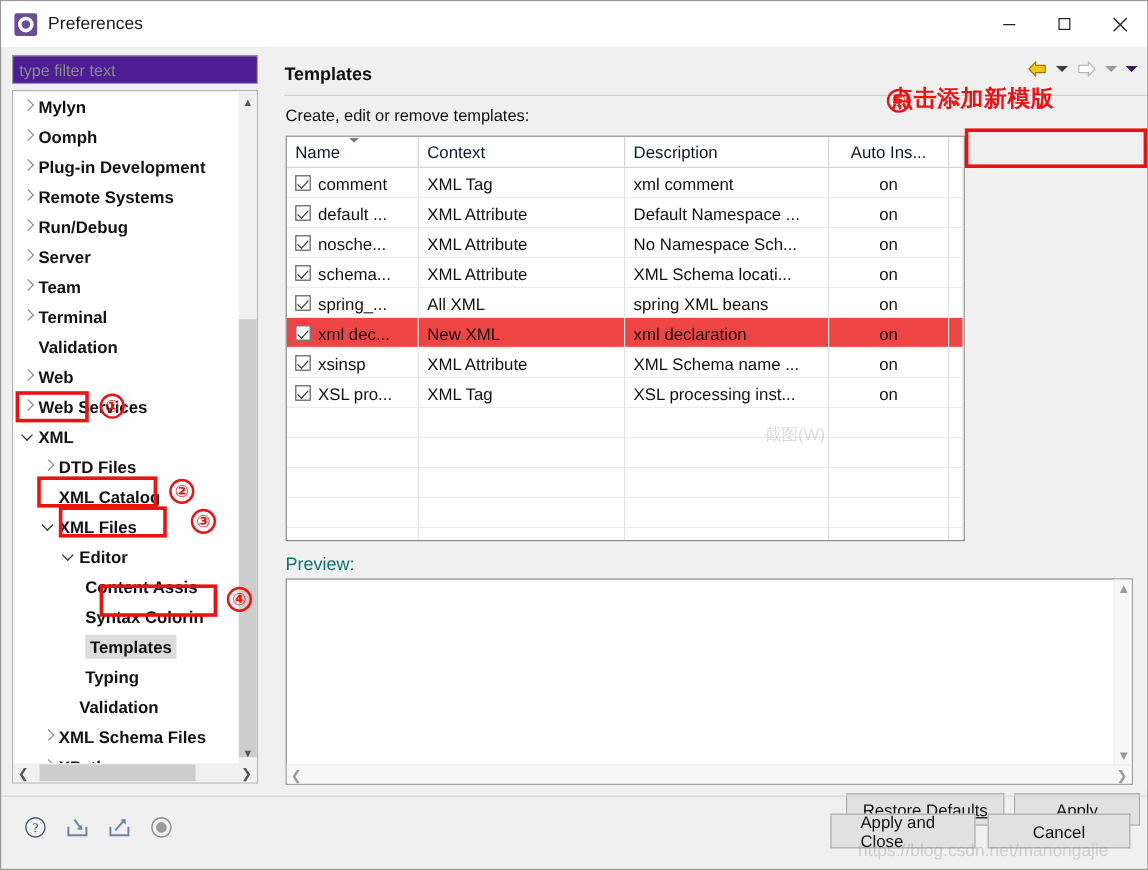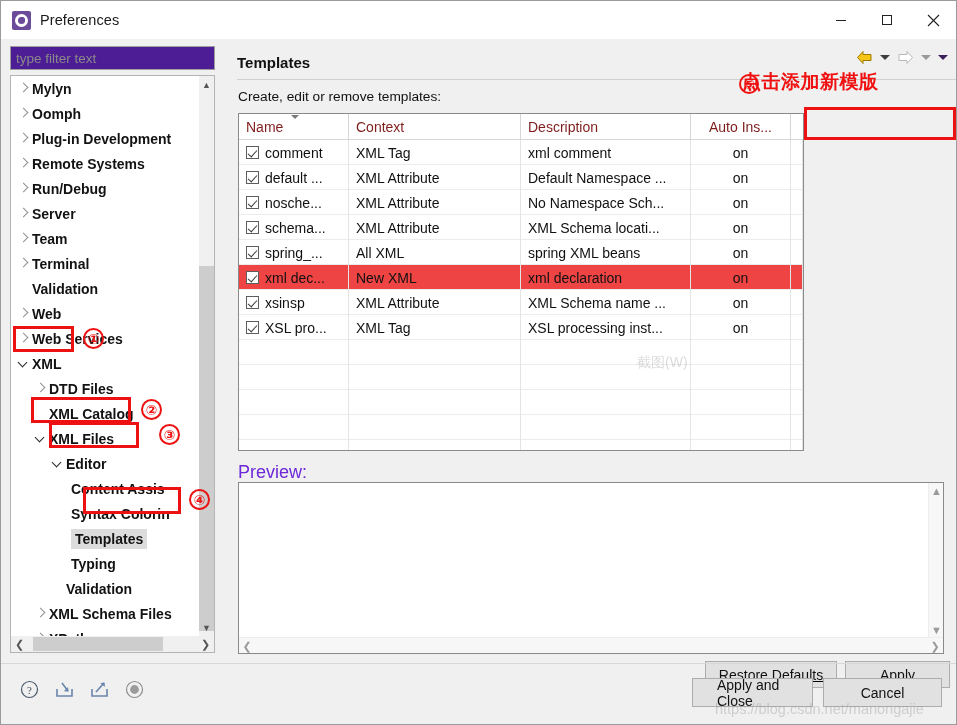--- a/index.html
+++ b/index.html
@@ -198,21 +198,21 @@
     border: 1px solid #8a8a8a;
     overflow: hidden;
   }
   #tbl-head {
     display: flex; height: 26px;
     background: #ffffff;
     border-bottom: 1px solid #d6d6d6;
   }
   .th {
     display: flex; align-items: center;
-    font-size: 14px; color: #7f1d1d;
+    font-size: 14px; color: #0f172a;
     padding-left: 7px;
     border-right: 1px solid #d6d6d6;
     position: relative;
     flex: none;
     height: 26px;
   }
   .c-name { width: 110px; }
   .c-ctx  { width: 172px; }
   .c-desc { width: 170px; }
   .c-auto { width: 100px; justify-content: center; padding-left: 0; }
@@ -252,21 +252,21 @@
     width: 4px; height: 8px;
     border-right: 1.6px solid #3a3a3a; border-bottom: 1.6px solid #3a3a3a;
     transform: rotate(42deg);
   }
   .erow { display: flex; height: 25px; border-bottom: 1px solid #ececec; }
   .ecell { border-right: 1px solid #e4e4e4; flex: none; height: 25px; }
 
   
   #preview-label {
     position: absolute; left: 12px; top: 423px;
-    font-size: 18px; color: #6d28d9;
+    font-size: 15px; color: #0f766e;
   }
   #preview-frame {
     position: absolute; left: 12px; top: 443px;
     width: 706px; height: 172px;
     background: #ffffff;
     border: 1px solid #8a8a8a;
   }
   #pv-vsb {
     position: absolute; right: 0; top: 0;
     width: 15px; height: 155px;

